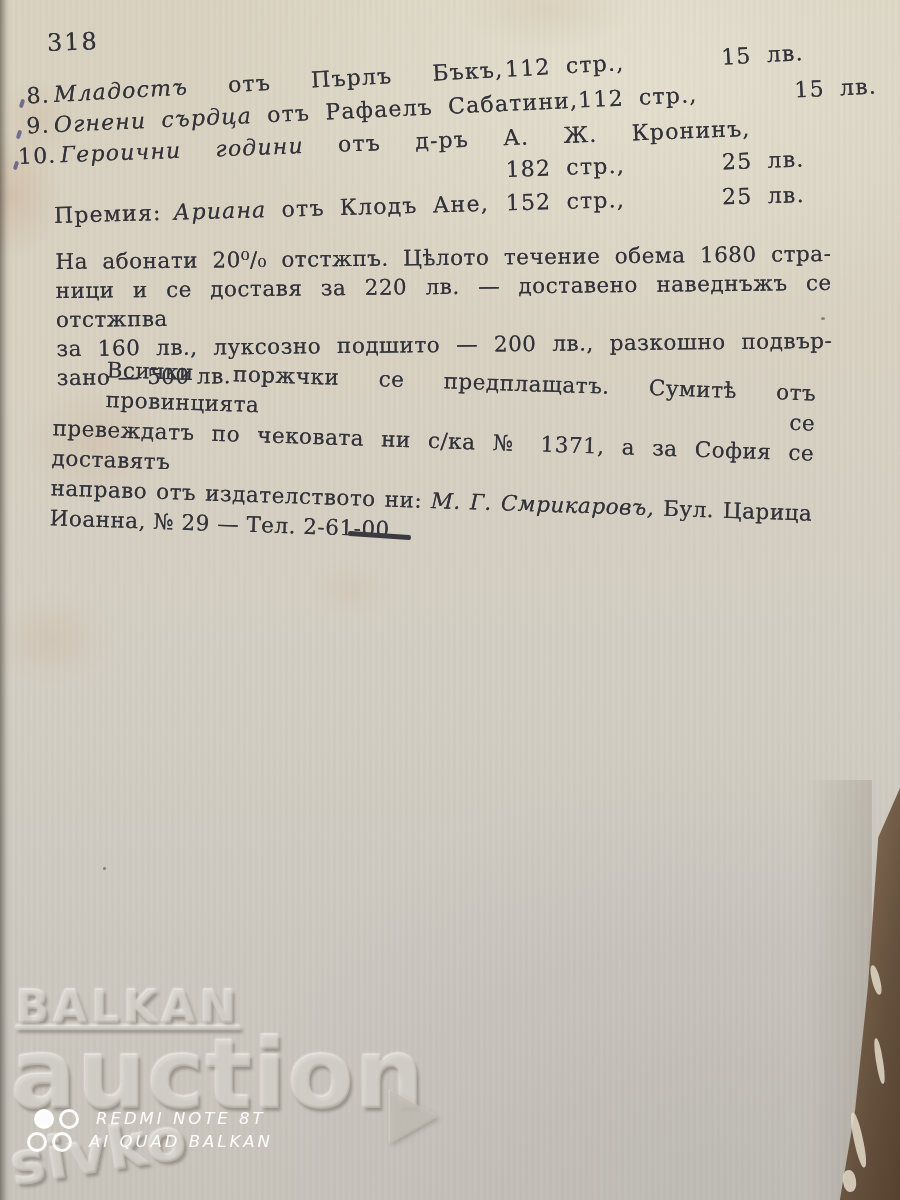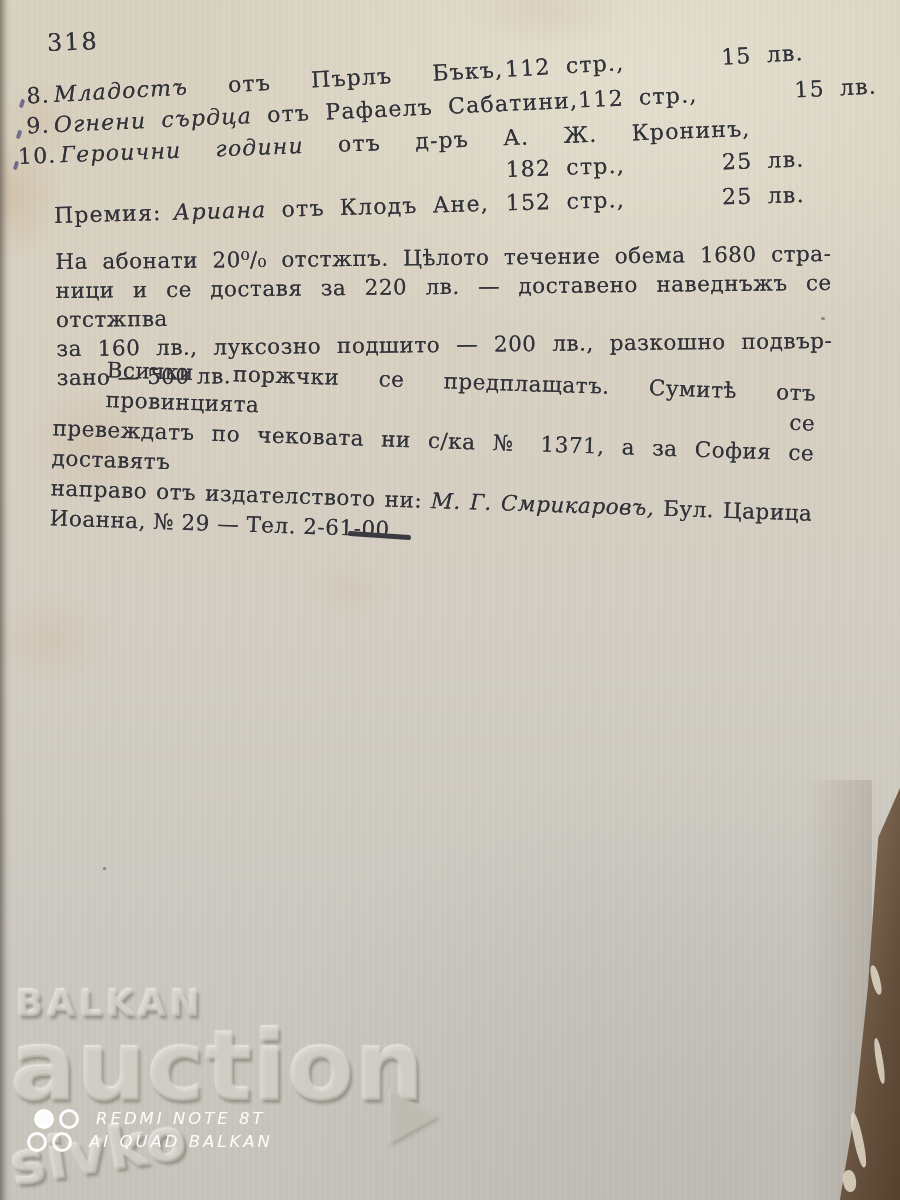--- a/index.html
+++ b/index.html
@@ -57,21 +57,21 @@
   #divider{position:absolute;left:348px;top:533px;width:63px;height:4.5px;background:#3a3a40;
     border-radius:2px;transform:rotate(4deg);}
   .penmark{position:absolute;width:4px;height:9px;border-radius:2px;background:rgba(78,78,128,0.75);
     transform:rotate(18deg);}
 
   
   .emboss{color:rgba(206,202,193,0.50);
     text-shadow:-1px -2px 2px rgba(255,255,250,0.55), 2px 3px 3px rgba(98,93,83,0.45);
     font-family:"DejaVu Sans", sans-serif;font-weight:bold;}
   #wm-balkan{position:absolute;left:16px;top:986px;}
-  #wm-balkan .wm-b{font-size:36px;letter-spacing:4px;line-height:1;}
+  #wm-balkan .wm-b{font-size:44px;letter-spacing:4px;line-height:1;text-decoration:underline;}
   #wm-balkan .wm-a{font-size:97px;letter-spacing:1px;line-height:0.92;margin-left:-5px;}
   #wm-tri{position:absolute;left:390px;top:1090px;width:0;height:0;
     border-left:48px solid rgba(188,184,175,0.72);
     border-top:27px solid transparent;border-bottom:27px solid transparent;
     filter:drop-shadow(-1px -1px 1px rgba(255,255,250,0.5)) drop-shadow(2px 2px 2px rgba(98,93,83,0.4));}
   #wm-sivko{position:absolute;left:10px;top:1118px;font-size:58px;letter-spacing:2px;transform:rotate(-9deg);}
 
   
   #cam{position:absolute;left:34px;top:1106px;font-family:"DejaVu Sans", sans-serif;
     color:rgba(255,255,255,0.95);}

